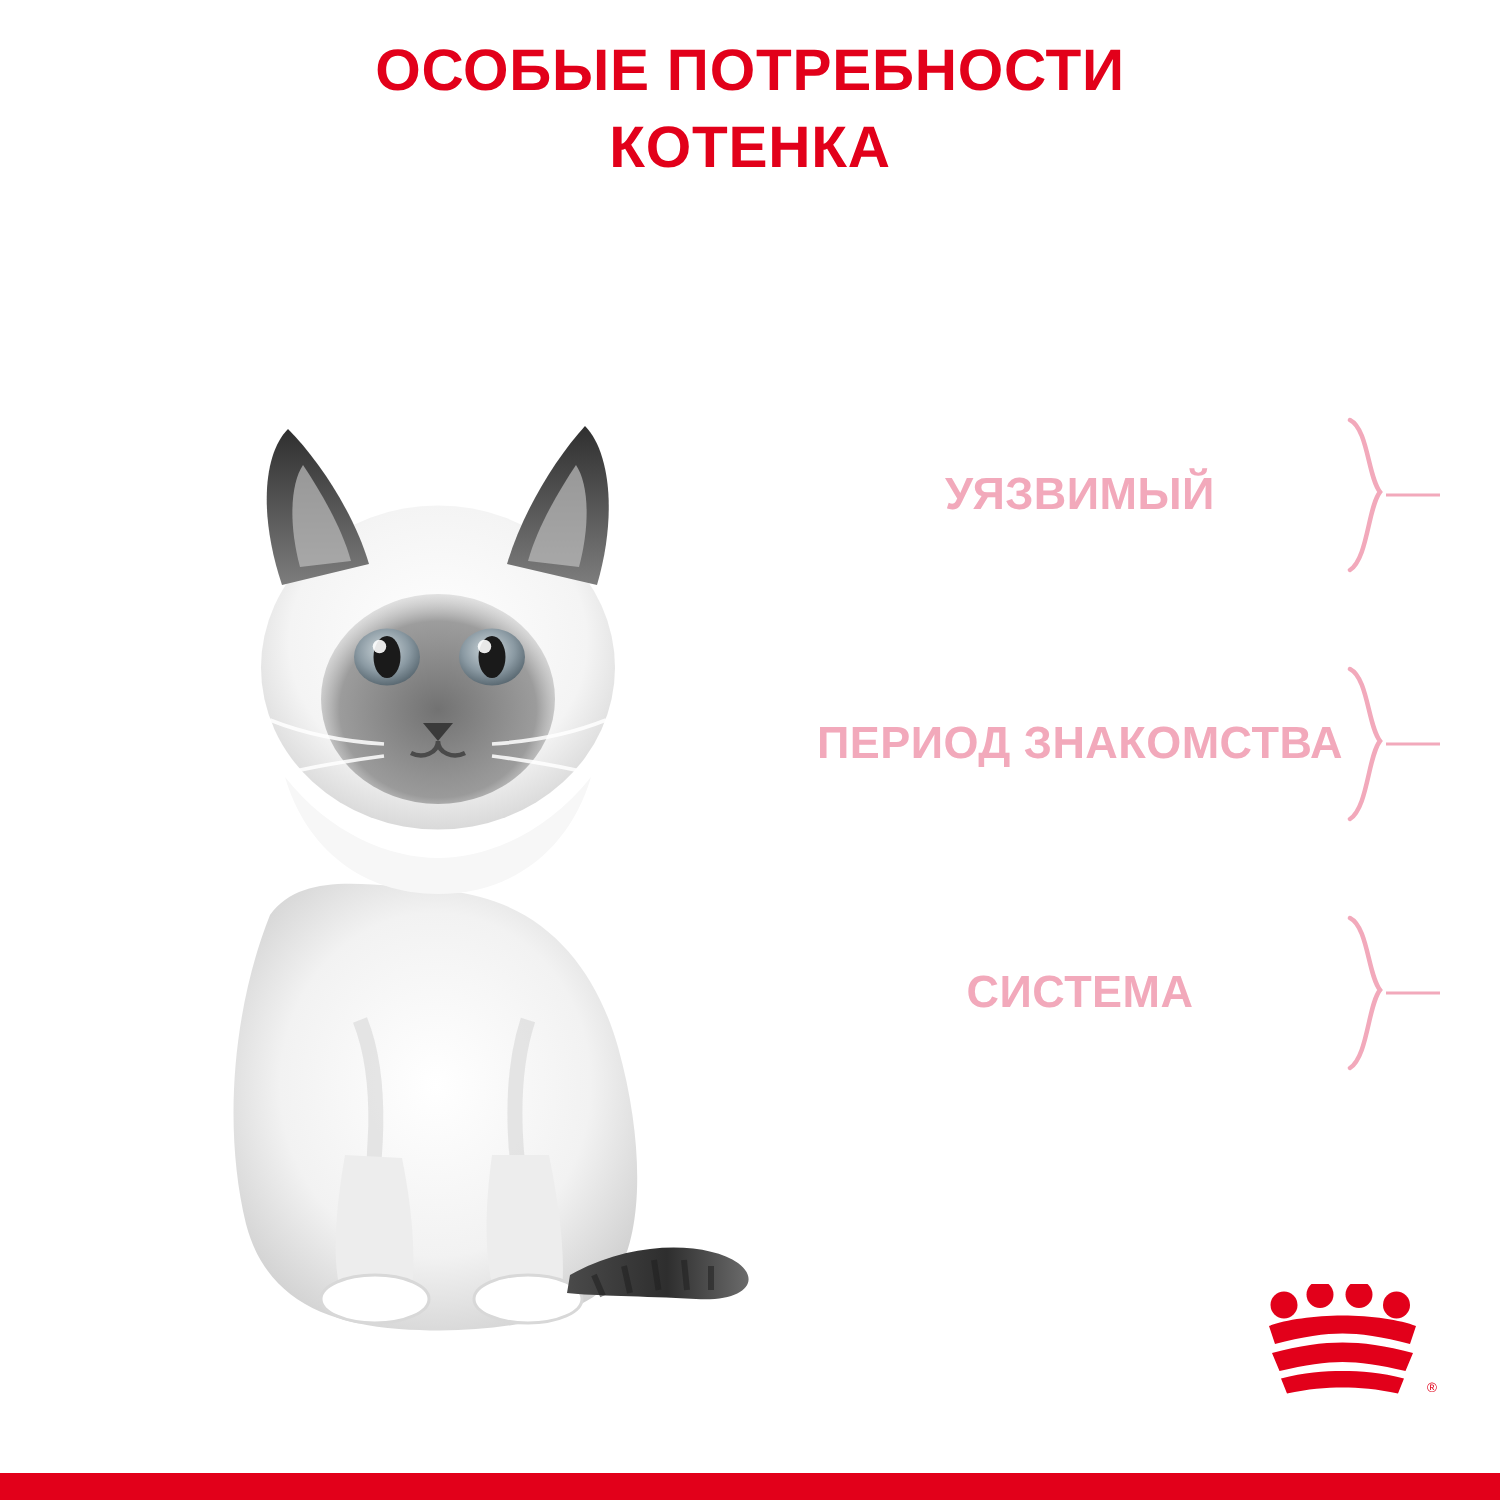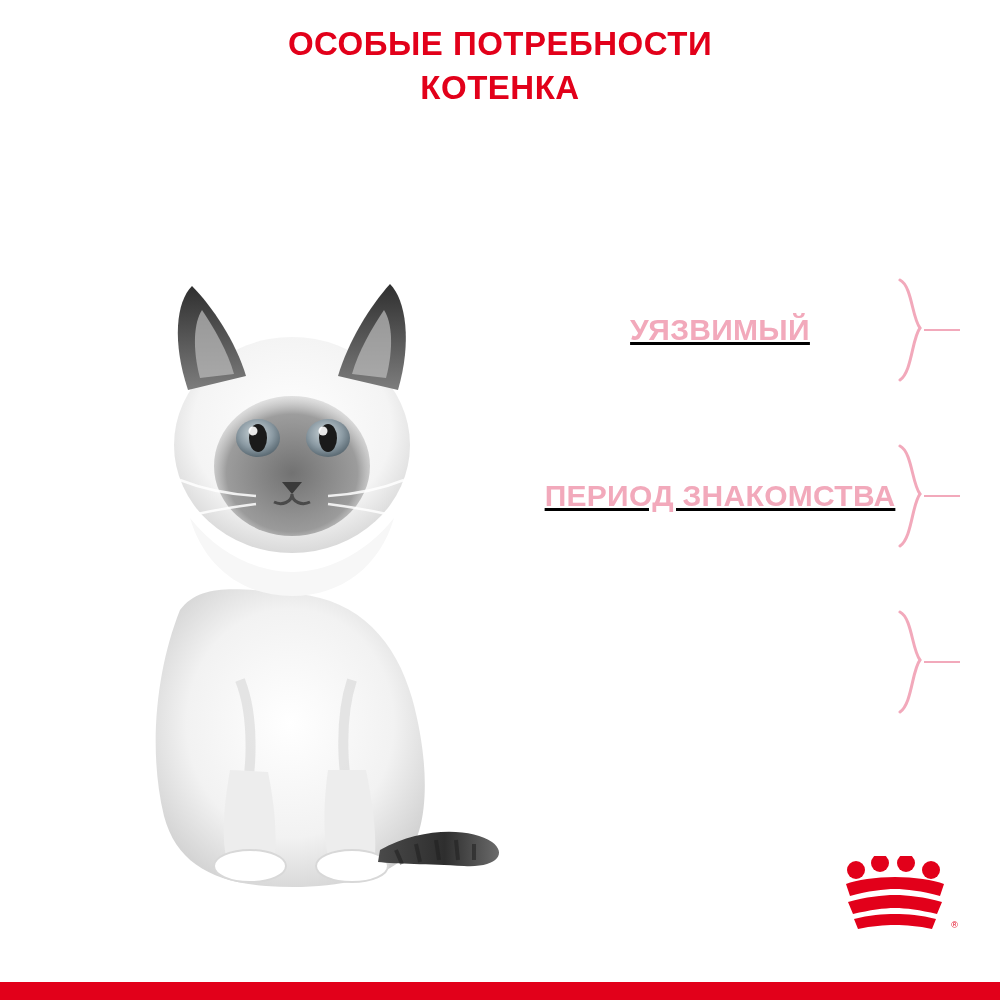--- a/index.html
+++ b/index.html
@@ -20,21 +20,21 @@
 
   
   .title {
     position: absolute;
     top: 22px;
     left: 60px;
     width: 880px;
     text-align: center;
     color: #e2001a;
     font-weight: bold;
-    font-size: 33px;
+    font-size: 39px;
     line-height: 1.32;
     letter-spacing: 0.5px;
     text-transform: uppercase;
   }
 
   
   .cat-photo {
     position: absolute;
     left: 60px;
     top: 250px;
@@ -55,21 +55,20 @@
     width: 420px;
   }
   .feature {
     position: relative;
     min-height: 120px;
     margin-bottom: 46px;
     display: flex;
     align-items: center;
     justify-content: center;
     padding-right: 60px;
-    text-decoration: underline;
   }
   .feature-text {
     color: #f2a9bb;
     font-weight: bold;
     font-size: 30px;
     line-height: 1.42;
     text-align: center;
     text-transform: uppercase;
     width: 100%;
     letter-spacing: 0.3px;
@@ -230,20 +229,21 @@
       <span class="bracket">
         <svg viewBox="0 0 26 104" xmlns="http://www.w3.org/2000/svg">
           <path d="M2 2 C14 8 14 40 22 50 C14 60 14 94 2 102" fill="none" stroke="#f2a9bb" stroke-width="3" stroke-linecap="round"></path>
         </svg>
       </span>
       <span class="tick"></span>
     </div>
 
     <div class="feature">
       <div class="feature-text">
+        <div>СИСТЕМА</div>
       </div>
       <span class="bracket">
         <svg viewBox="0 0 26 104" xmlns="http://www.w3.org/2000/svg">
           <path d="M2 2 C14 8 14 40 22 50 C14 60 14 94 2 102" fill="none" stroke="#f2a9bb" stroke-width="3" stroke-linecap="round"></path>
         </svg>
       </span>
       <span class="tick"></span>
     </div>
 
   </div>

